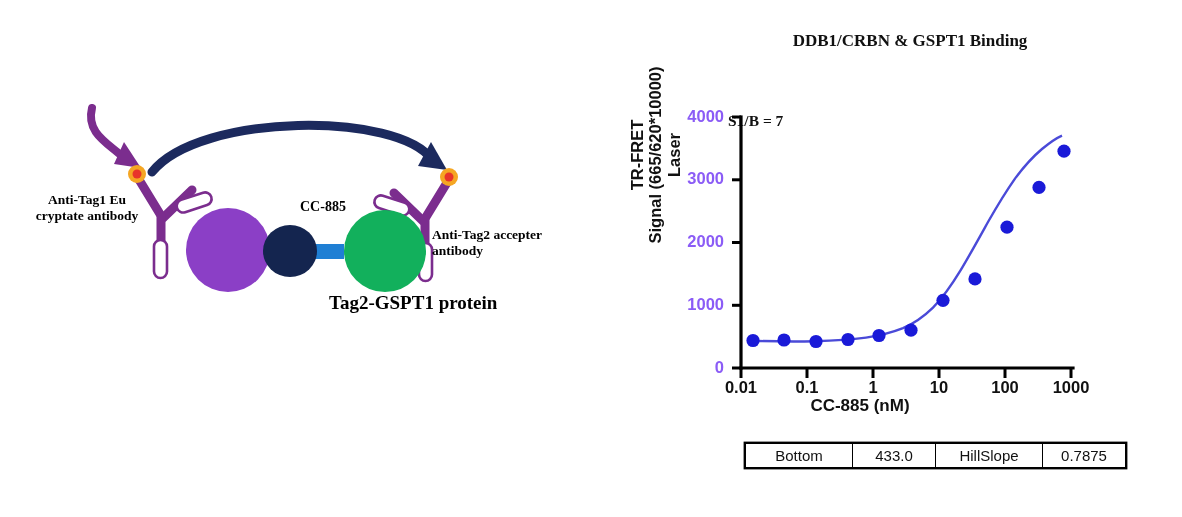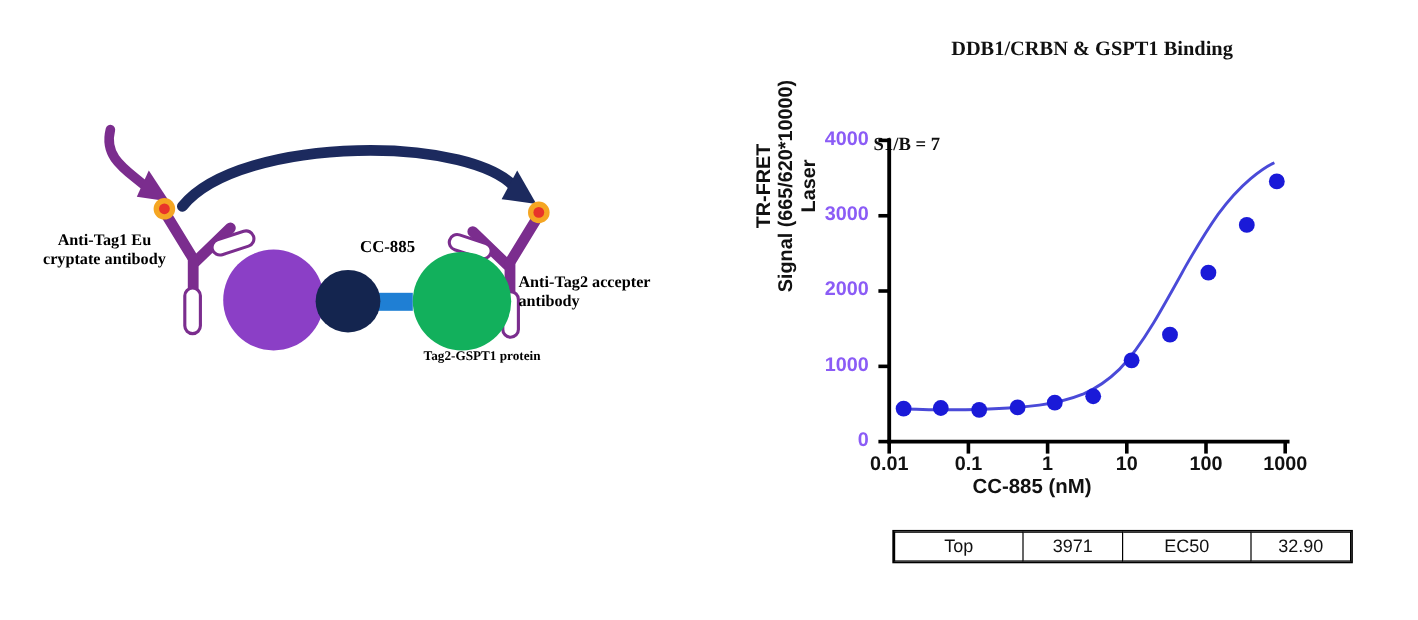--- a/index.html
+++ b/index.html
@@ -17,21 +17,21 @@
     position:absolute;
     font-family:"Liberation Serif", serif;
     font-weight:bold;color:#000;
     line-height:1.22;
     white-space:pre-line;
   }
   #lbl-ab1{left:22px;top:192px;width:130px;font-size:13.5px;text-align:center;}
   #lbl-ab2{left:432px;top:201px;width:150px;font-size:13.5px;text-align:left;margin-top:26px;}
   #lbl-cc885{left:300px;top:198px;font-size:14px;}
   #lbl-p1{left:60px;top:284px;font-size:13.5px;}
-  #lbl-p2{left:329px;top:291px;font-size:11px;margin-left:24px;}
+  #lbl-p2{left:329px;top:291px;font-size:19px;}
 
   
   #chart{left:600px;top:0;width:582px;height:517px;}
   #chart-title{
     position:absolute;left:110px;top:30px;width:400px;
     text-align:center;
     font-family:"Liberation Serif", serif;
     font-weight:bold;font-size:17px;color:#111;line-height:1.35;
   }
   #chart-title div{display:block;}
@@ -226,20 +226,20 @@
     <div class="xtick-lbl" style="left:304px;top:378px;">10</div>
     <div class="xtick-lbl" style="left:370px;top:378px;">100</div>
     <div class="xtick-lbl" style="left:436px;top:378px;">1000</div>
   </div>
 
   <div id="xlabel">CC-885 (nM)</div>
 
   <table id="fit-table">
     <tbody>
       <tr>
-        <td class="k">Top</td>
-        <td class="v">3971</td>
-        <td class="k">EC50</td>
-        <td class="v">32.90</td>
+        <td class="k">Bottom</td>
+        <td class="v">433.0</td>
+        <td class="k">HillSlope</td>
+        <td class="v">0.7875</td>
       </tr>
     </tbody>
   </table>
 </div>
 
 </body></html>

